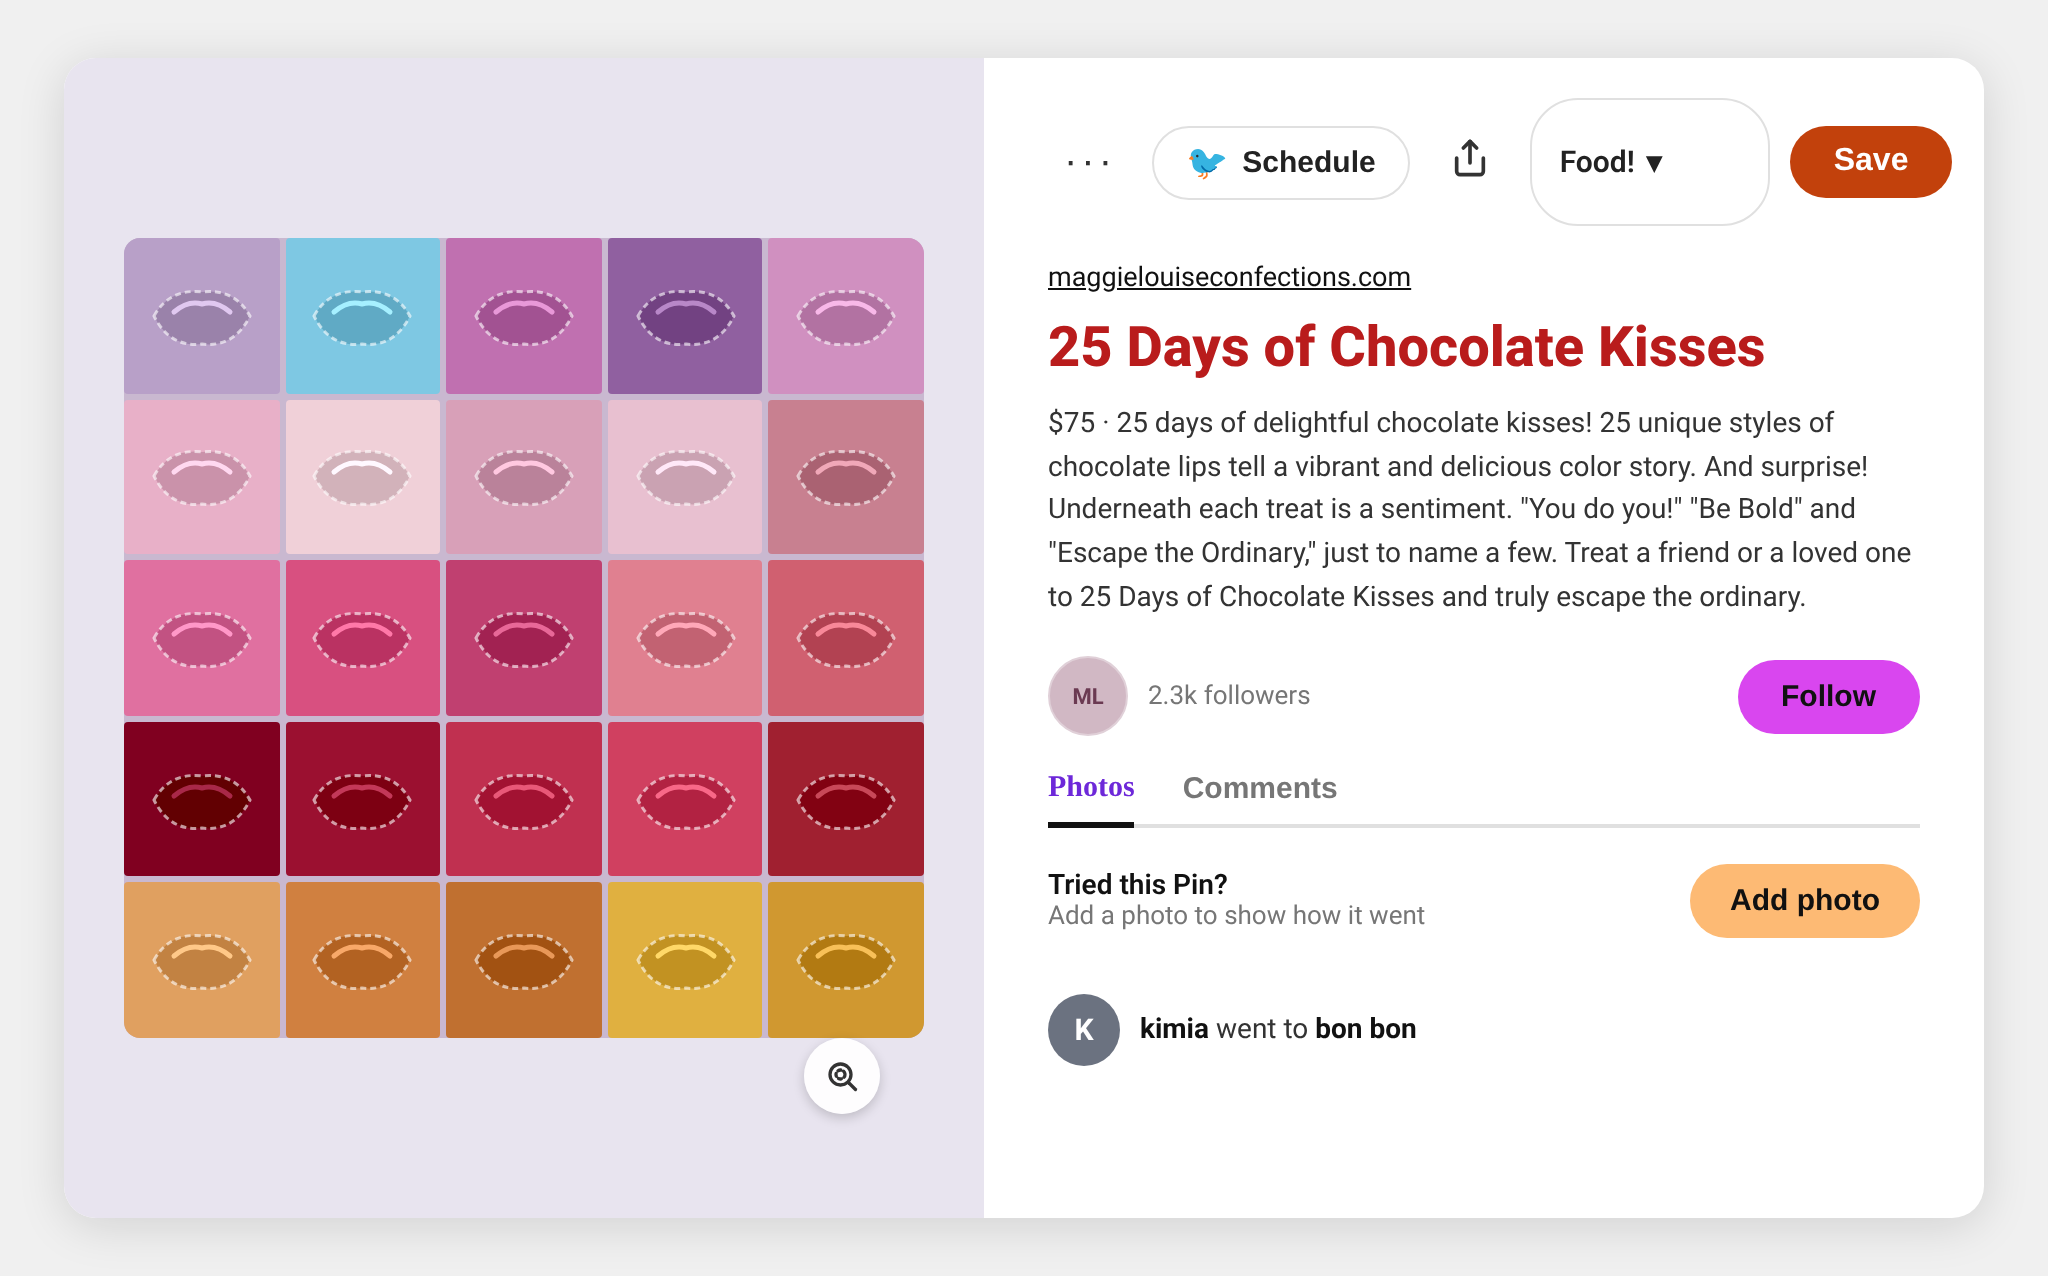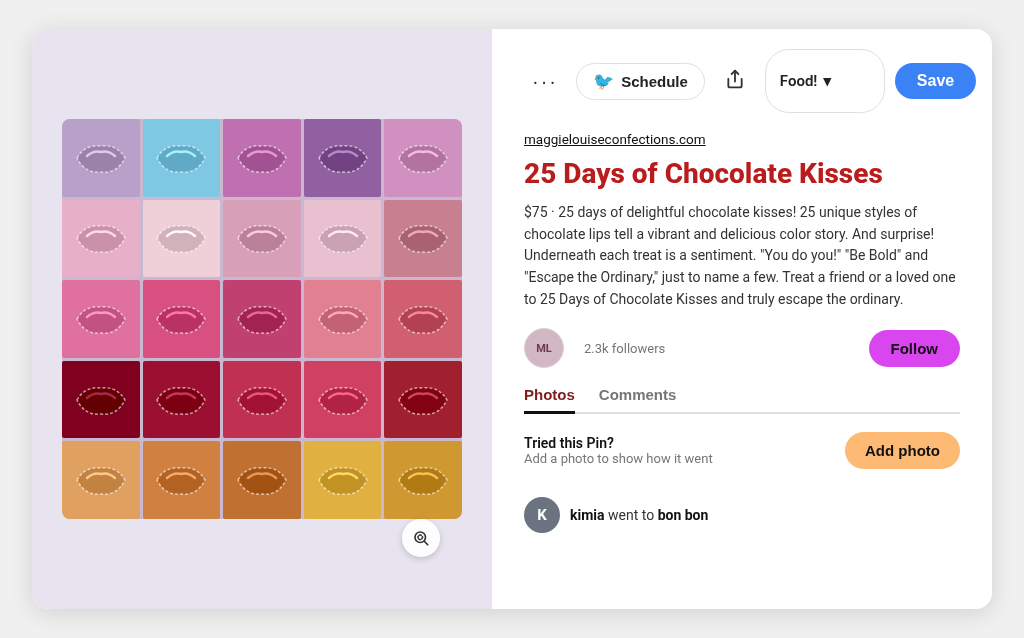--- a/index.html
+++ b/index.html
@@ -126,21 +126,21 @@
       font-size: 15px;
       font-weight: 600;
       color: #222;
       cursor: pointer;
       display: flex;
       align-items: flex-start;
       gap: 6px;
       min-width: 120px;
     }
     .save-btn {
-      background: #3b82f6;
+      background: #c2410c;
       color: #fff;
       border: none;
       border-radius: 24px;
       padding: 9px 22px;
       font-size: 16px;
       font-weight: 700;
       cursor: pointer;
       margin-left: auto;
     }
     
@@ -163,21 +163,21 @@
     .pin-desc {
       font-size: 14px;
       color: #333;
       line-height: 1.55;
       margin-bottom: 18px;
     }
     
     .author-row {
       display: flex;
       align-items: center;
-      gap: 20px;
+      gap: 10px;
       margin-bottom: 18px;
     }
     .author-avatar {
       width: 40px;
       height: 40px;
       border-radius: 50%;
       background: #d1b8c4;
       display: flex;
       align-items: center;
       justify-content: center;
@@ -222,22 +222,23 @@
       font-weight: 700;
       color: #767676;
       padding-bottom: 8px;
       cursor: pointer;
       background: none;
       border: none;
       border-bottom: 3px solid transparent;
       margin-bottom: -2px;
     }
     .tab.active {
-      color: #7f1d1d;
+      color: #6d28d9;
       border-bottom: 3px solid #111;
+      font-family: Liberation Serif, serif;
     }
     
     .add-photo-section {
       display: flex;
       align-items: center;
       justify-content: space-between;
       margin-bottom: 20px;
     }
     .add-photo-text .tried-text {
       font-size: 14px;

